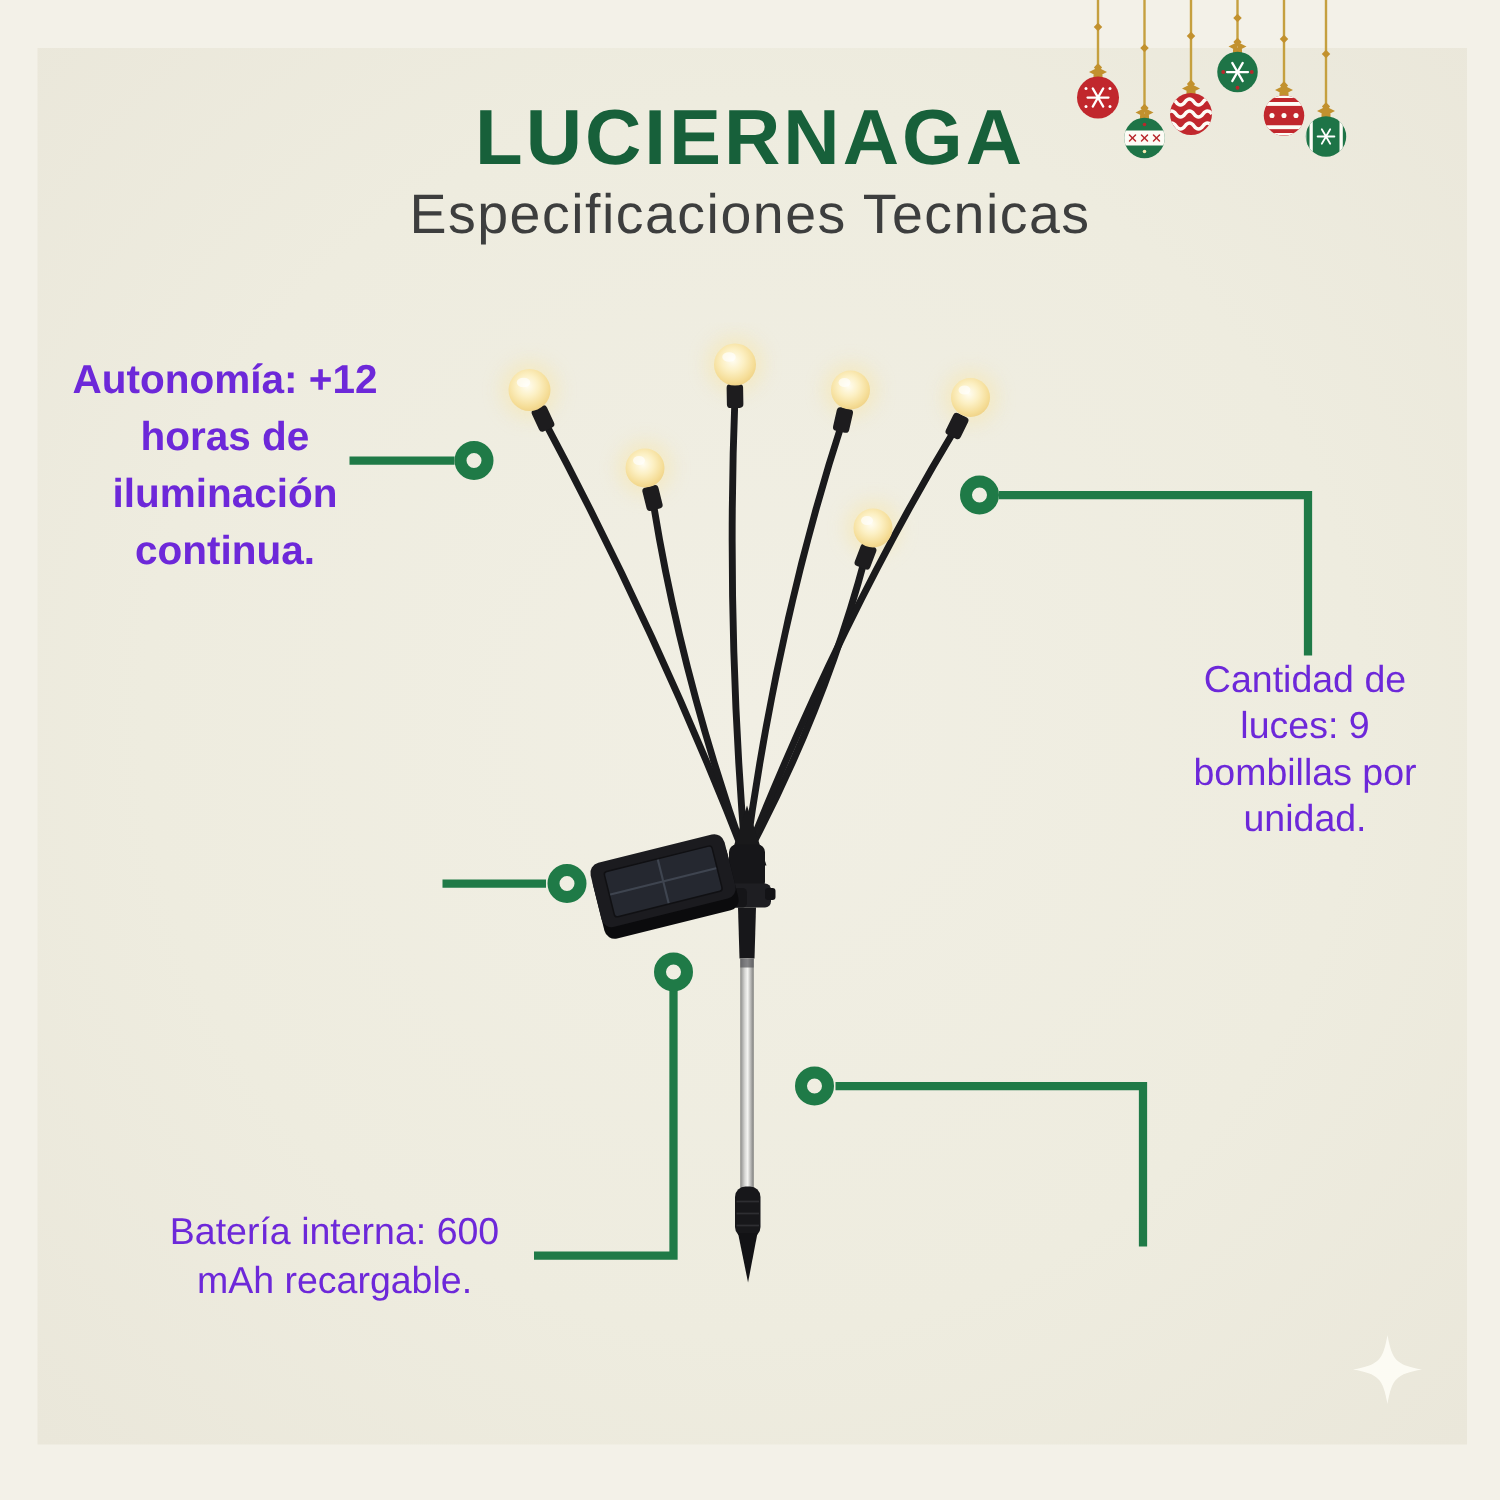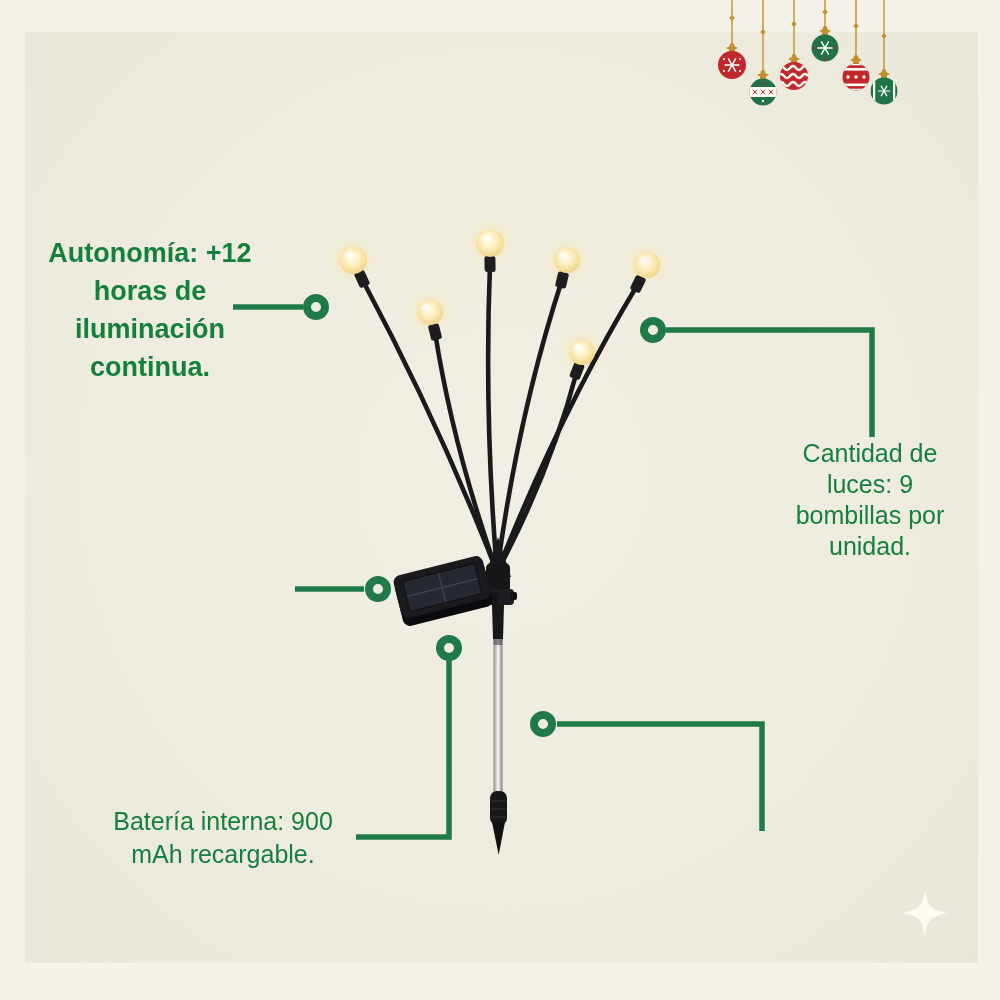--- a/index.html
+++ b/index.html
@@ -15,21 +15,21 @@
   .header{position:absolute;left:0;top:64px;width:1000px;text-align:center;}
   .title{
     margin:0;font-size:52px;font-weight:bold;letter-spacing:2px;
     color:#17603a;line-height:56px;
   }
   .subtitle{
     margin:2px 0 0 0;font-size:37px;font-weight:normal;letter-spacing:1px;
     color:#3d3e3e;line-height:42px;
   }
   .spec{
-    position:absolute;color:#15803d;text-align:center;white-space:pre-line;
+    position:absolute;color:#6d28d9;text-align:center;white-space:pre-line;
   }
   .spec-autonomia{left:28px;top:234px;width:244px;font-size:27px;line-height:38px;font-weight:bold;}
   .spec-cantidad{left:758px;top:438px;width:224px;font-size:25px;line-height:31px;}
   .spec-panel{left:58px;top:556px;width:258px;font-size:26px;line-height:33px;}
   .spec-bateria{left:90px;top:805px;width:266px;font-size:25px;line-height:33px;}
   .spec-instalacion{left:613px;top:846px;width:324px;font-size:24px;line-height:30px;}
   svg{position:absolute;display:block;}
   .ornaments-svg{left:688px;top:0;}
   .product-svg{left:280px;top:215px;}
   .callouts-svg{left:0;top:0;pointer-events:none;}
@@ -149,20 +149,24 @@
         <rect x="205" y="76" width="2.2" height="30"></rect>
         <rect x="181.5" y="76" width="1.4" height="30"></rect>
         <rect x="209.5" y="76" width="1.4" height="30"></rect>
       </g>
       <g transform="translate(196,91) scale(0.8)">
           <use href="#snowflake"></use>
         </g>
     </g>
   </svg>
 
+  <div class="header">
+    <h1 class="title">LUCIERNAGA</h1>
+    <div class="subtitle">Especificaciones Tecnicas</div>
+  </div>
 
   <svg class="product-svg" width="440" height="645" viewBox="0 0 440 645">
     <defs>
       <radialGradient id="bulbGrad" cx="45%" cy="40%" r="65%">
         <stop offset="0%" stop-color="#fffdf2"></stop>
         <stop offset="40%" stop-color="#fcf0c4"></stop>
         <stop offset="78%" stop-color="#f5dd97"></stop>
         <stop offset="100%" stop-color="#eecf82"></stop>
       </radialGradient>
       <linearGradient id="rodGrad" x1="0" y1="0" x2="1" y2="0">
@@ -277,17 +281,17 @@
 horas de
 iluminación
 continua.</div>
 
   <div class="spec spec-cantidad">Cantidad de
 luces: 9
 bombillas por
 unidad.</div>
 
 
-  <div class="spec spec-bateria">Batería interna: 900
+  <div class="spec spec-bateria">Batería interna: 600
 mAh recargable.</div>
 
 
 </div>
 
 </body></html>

